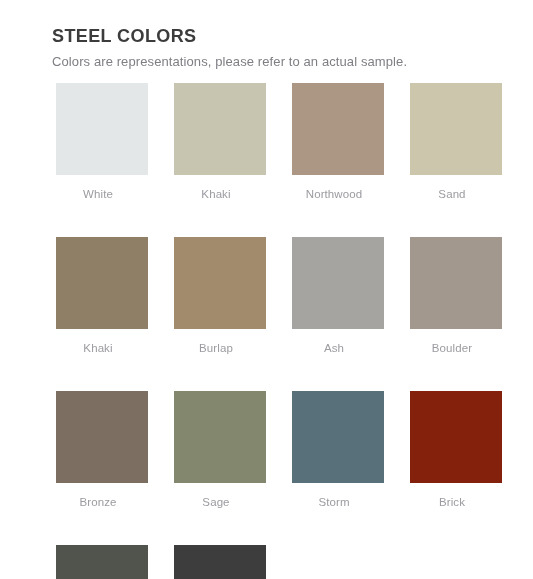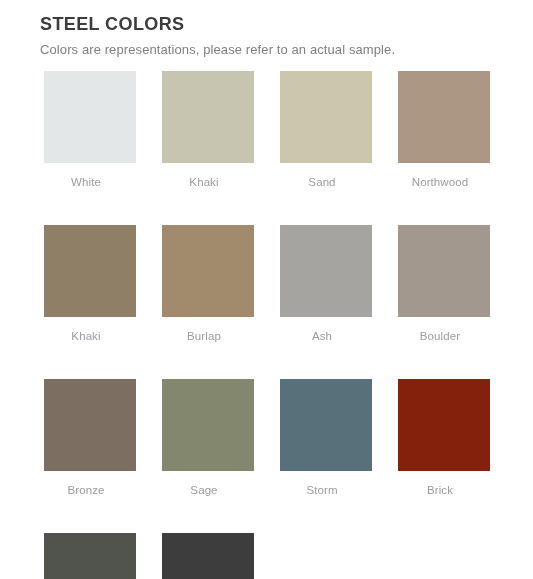--- a/index.html
+++ b/index.html
@@ -13,21 +13,21 @@
     font-family: "Liberation Sans", sans-serif;
     -webkit-font-smoothing: antialiased;
     overflow: hidden;
   }
 
   .page {
     position: relative;
     width: 533px;
     height: 579px;
     box-sizing: border-box;
-    padding: 0;
+    padding: 12px;
   }
 
   .header {
     padding: 13px 0 0 40px;
   }
 
   .page-title {
     margin: 0;
     font-size: 18px;
     line-height: 22px;
@@ -93,26 +93,26 @@
   <div class="swatch-grid">
       <div class="swatch-cell">
         <span class="swatch-chip" style="background-color: rgb(227, 231, 231);"></span>
         <span class="swatch-label">White</span>
       </div>
       <div class="swatch-cell">
         <span class="swatch-chip" style="background-color: rgb(199, 197, 176);"></span>
         <span class="swatch-label">Khaki</span>
       </div>
       <div class="swatch-cell">
+        <span class="swatch-chip" style="background-color: rgb(171, 151, 131);"></span>
+        <span class="swatch-label">Northwood</span>
+      </div>
+      <div class="swatch-cell">
         <span class="swatch-chip" style="background-color: rgb(204, 198, 173);"></span>
         <span class="swatch-label">Sand</span>
-      </div>
-      <div class="swatch-cell">
-        <span class="swatch-chip" style="background-color: rgb(171, 151, 131);"></span>
-        <span class="swatch-label">Northwood</span>
       </div>
       <div class="swatch-cell">
         <span class="swatch-chip" style="background-color: rgb(143, 127, 103);"></span>
         <span class="swatch-label">Khaki</span>
       </div>
       <div class="swatch-cell">
         <span class="swatch-chip" style="background-color: rgb(161, 139, 108);"></span>
         <span class="swatch-label">Burlap</span>
       </div>
       <div class="swatch-cell">

